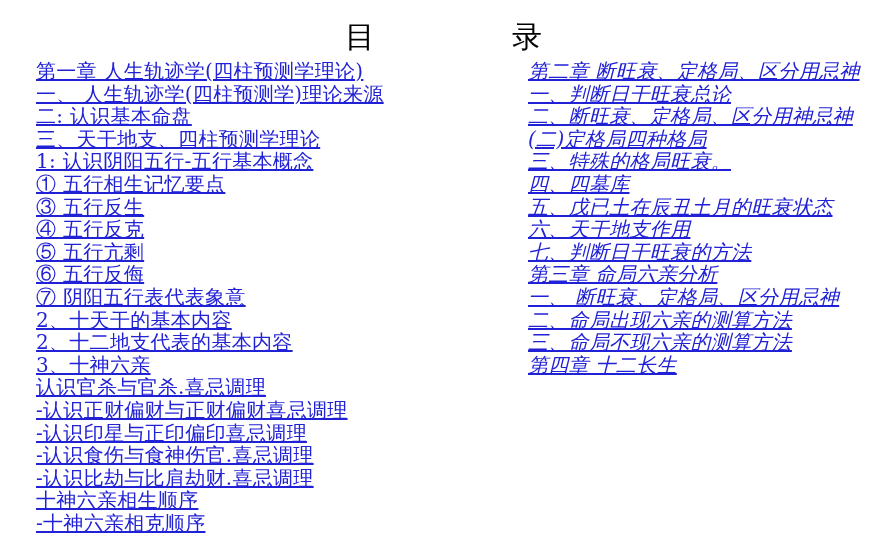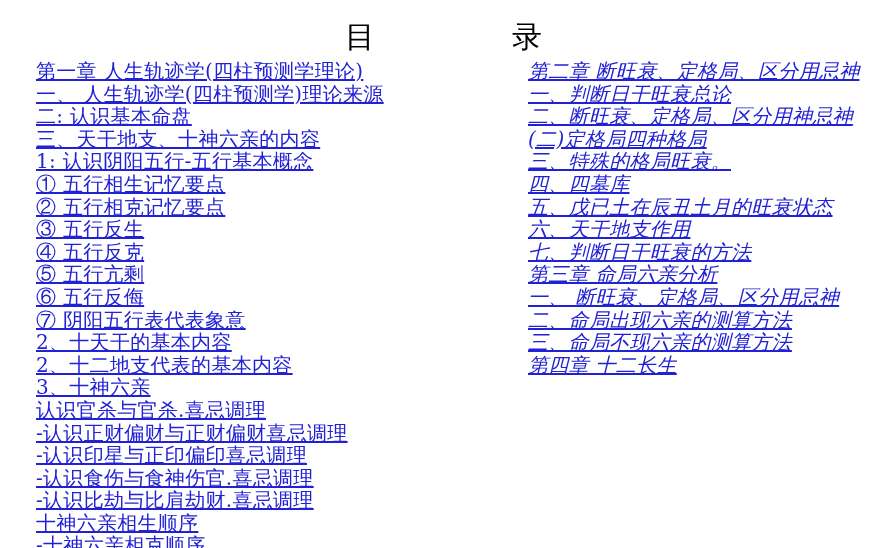--- a/index.html
+++ b/index.html
@@ -73,24 +73,23 @@
 
   <div class="title-row">
     <span class="title-char left">目</span>
     <span class="title-char right">录</span>
   </div>
 
   <div class="col col-left">
     <a class="toc-entry">第一章 人生轨迹学(四柱预测学理论)</a>
     <a class="toc-entry">一、 人生轨迹学(四柱预测学)理论来源</a>
     <a class="toc-entry">二: 认识基本命盘</a>
-    <a class="toc-entry">三、天干地支、十神六亲的内容</a>
+    <a class="toc-entry">三、天干地支、四柱预测学理论</a>
     <a class="toc-entry">1: 认识阴阳五行-五行基本概念</a>
     <a class="toc-entry">① 五行相生记忆要点</a>
-    <a class="toc-entry">② 五行相克记忆要点</a>
     <a class="toc-entry">③ 五行反生</a>
     <a class="toc-entry">④ 五行反克</a>
     <a class="toc-entry">⑤ 五行亢剩</a>
     <a class="toc-entry">⑥ 五行反侮</a>
     <a class="toc-entry">⑦ 阴阳五行表代表象意</a>
     <a class="toc-entry">2、十天干的基本内容</a>
     <a class="toc-entry">2、十二地支代表的基本内容</a>
     <a class="toc-entry">3、十神六亲</a>
     <a class="toc-entry">认识官杀与官杀.喜忌调理</a>
     <a class="toc-entry">-认识正财偏财与正财偏财喜忌调理</a>

